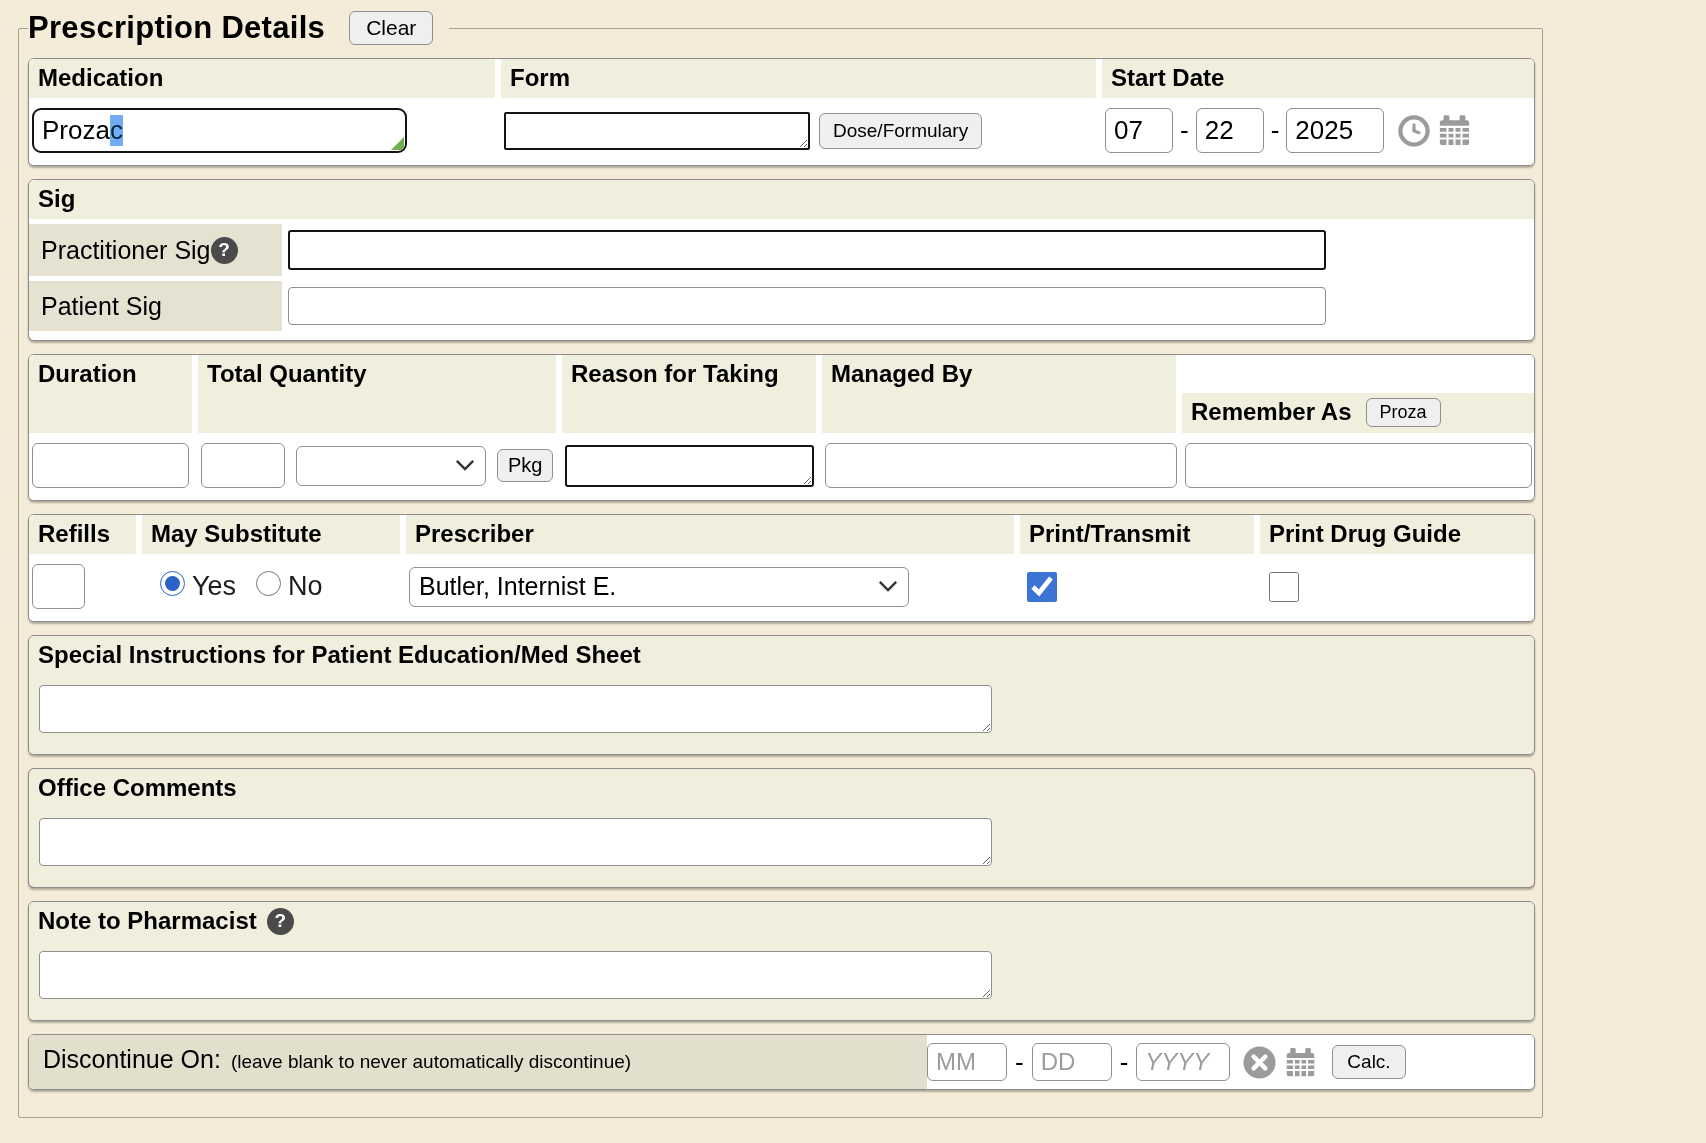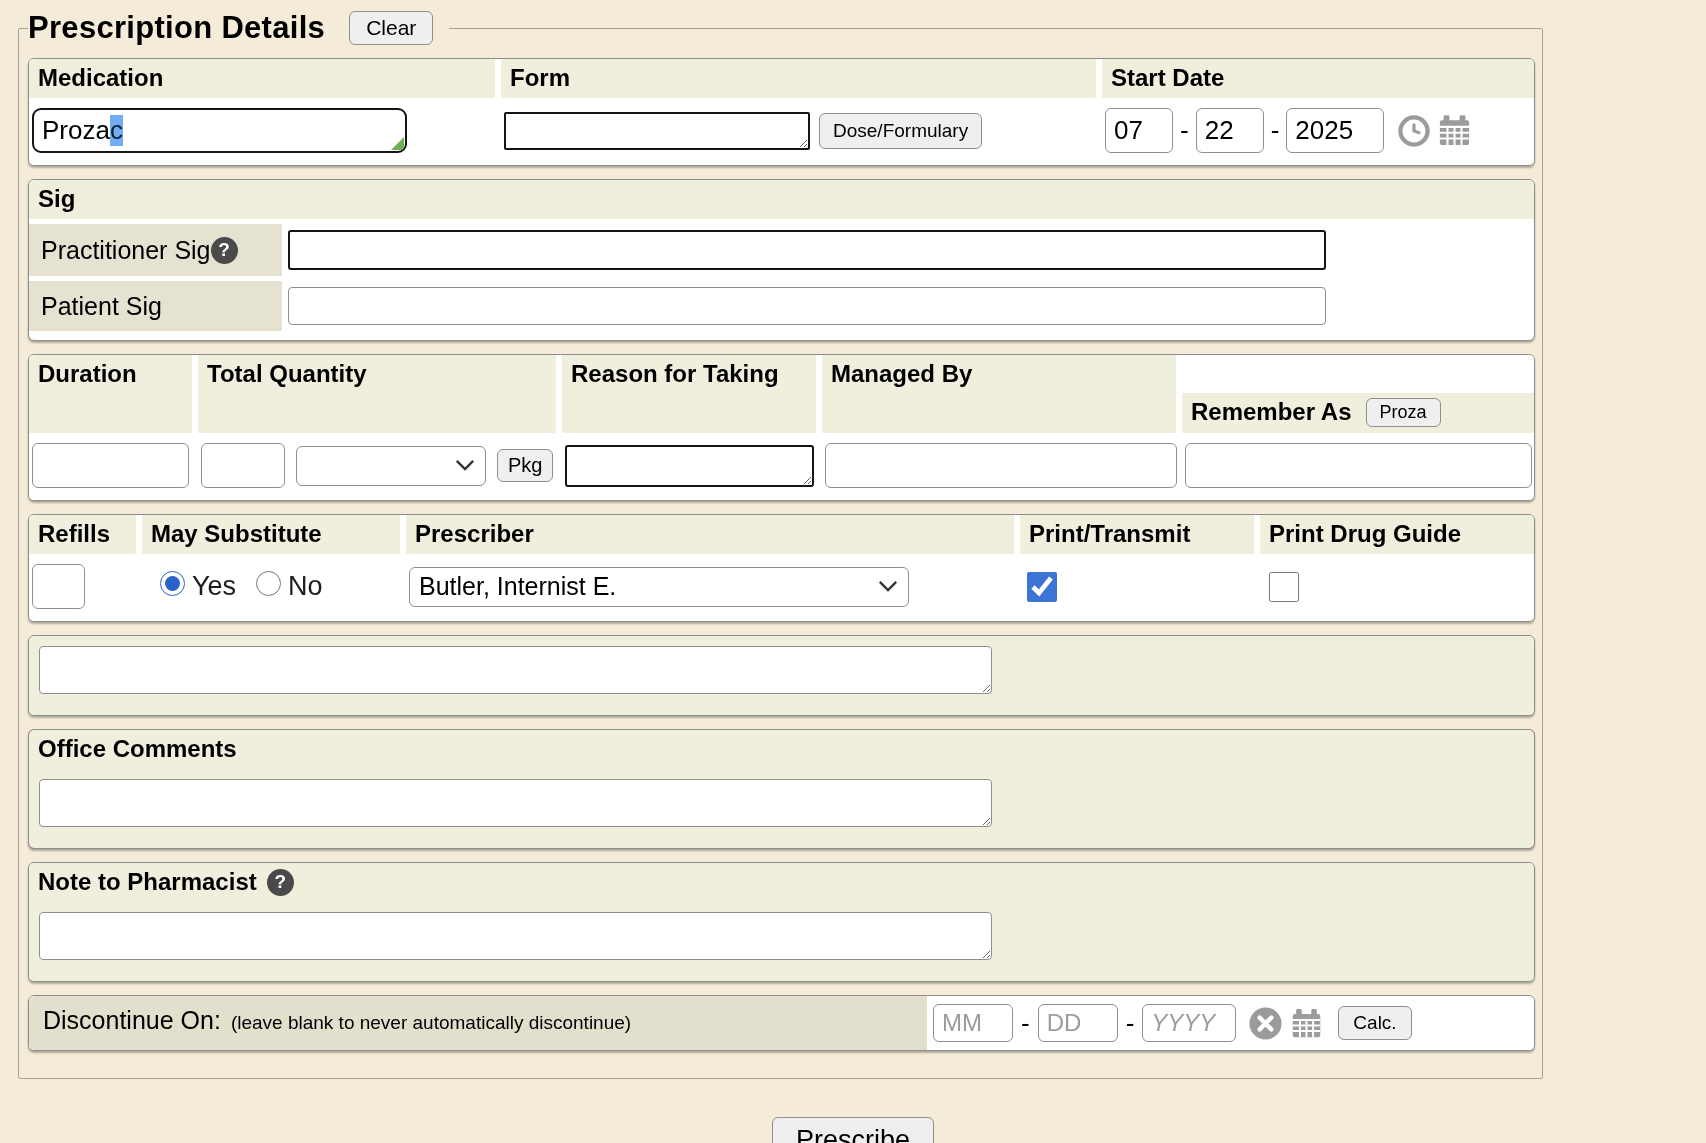--- a/index.html
+++ b/index.html
@@ -115,21 +115,21 @@
     font-size: 25px; padding: 0 10px 0 9px;
     cursor: default;
   }
   .radio-group { display: flex; align-items: center; gap: 8px; font-size: 27px; color: #1d1d1d; }
   input[type=radio] { width: 25px; height: 25px; accent-color: #2a62c9; }
   input[type=checkbox] { width: 30px; height: 30px; accent-color: #3c74d6; }
   .radio-lbl { display: flex; align-items: flex-start; gap: 7px; }
 
   .beige-body { background: #f0eedd; padding: 10px 12px 17px 10px; }
 
-  .disc-row { display: grid; grid-template-columns: 898px 1fr; gap: 6px; background: #fff; }
+  .disc-row { display: grid; grid-template-columns: 898px 1fr; background: #fff; }
   .disc-label { background: #e3dfcd; padding: 10px 14px; display: flex; align-items: baseline; gap: 10px; }
   .disc-main { font-size: 25px; }
   .disc-hint { font-size: 19px; }
   .disc-body { display: flex; align-items: center; gap: 7px; padding: 8px 0; }
 
   .icon-btn { display: inline-flex; align-items: center; cursor: pointer; }
   .prescribe-btn {
     display: block; margin: 38px auto 0;
     font-size: 27px; padding: 7px 23px;
     border: 1.6px solid #767676; border-radius: 7px;
@@ -284,20 +284,21 @@
       <div class="body-cell" style="padding-left:7px;">
         <input type="checkbox" checked="" style="">
       </div>
       <div class="body-cell" style="padding-left:9px;">
         <input type="checkbox" style="">
       </div>
     </div>
   </div>
 
   <div class="box" style="background:#f0eedd;">
+    <div class="hdr">Special Instructions for Patient Education/Med Sheet</div>
     <div class="beige-body">
       <textarea class="ta" style="width: 953px; height: 48px;"></textarea>
     </div>
   </div>
 
   <div class="box" style="background:#ec4899;">
     <div class="hdr">Office Comments</div>
     <div class="beige-body">
       <textarea class="ta" style="width: 953px; height: 48px;"></textarea>
     </div>

